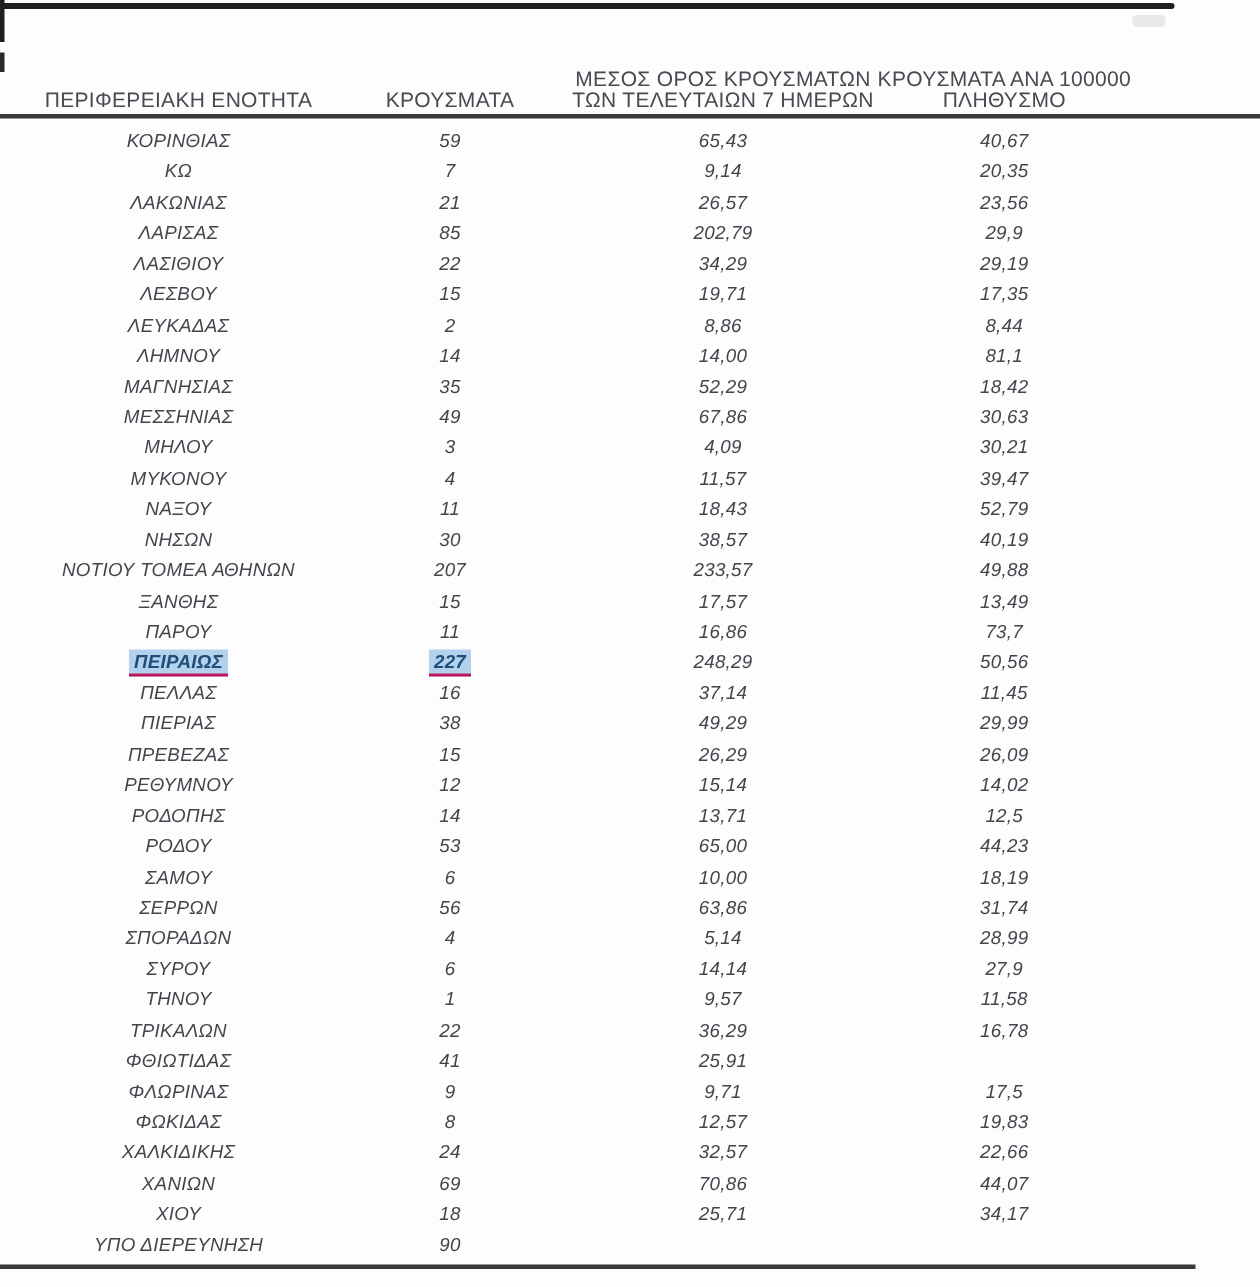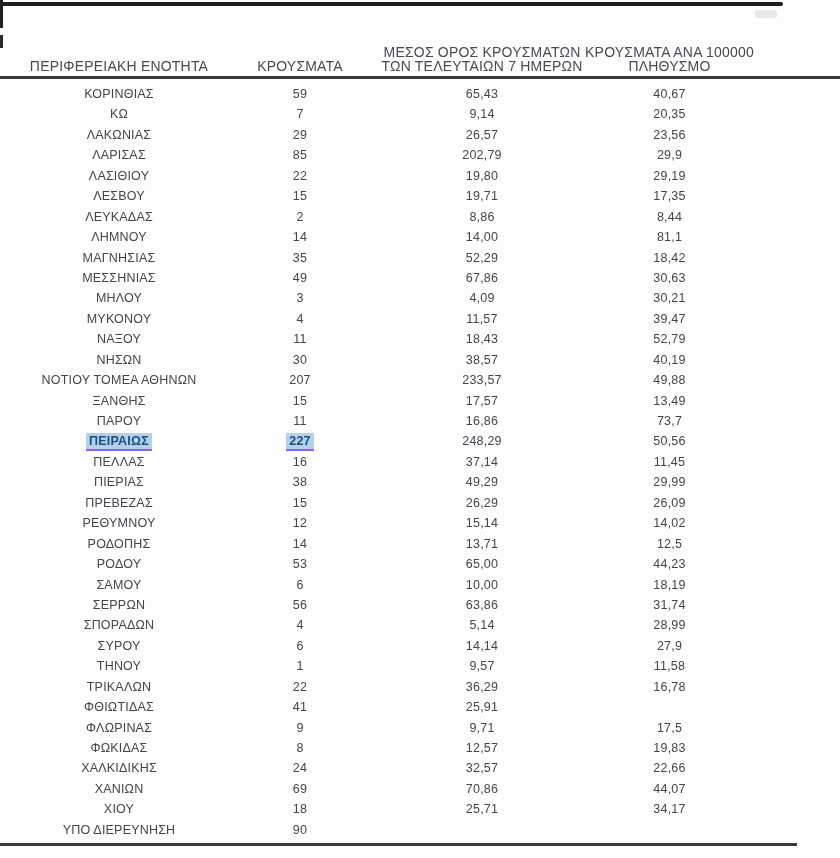--- a/index.html
+++ b/index.html
@@ -28,35 +28,35 @@
   .thead{
     position:absolute;left:0;top:32px;width:840px;height:44px;
   }
   .th{
     display:flex;flex-direction:column;justify-content:flex-end;align-items:center;
     height:44px;padding-bottom:3px;box-sizing:border-box;
     color:#474b51;font-size:14px;line-height:14px;
     letter-spacing:0.2px;white-space:nowrap;
   }
   .tbody{
-    position:absolute;left:0;top:84px;width:840px;
+    position:absolute;left:0;top:84px;width:840px;font-style:italic;
   }
   .tr{height:20.45px;}
   .td{
     display:flex;align-items:center;justify-content:center;
     color:#42464c;font-size:12.5px;line-height:20.45px;
     letter-spacing:0.2px;white-space:nowrap;
   }
   .td span{display:inline-block;padding:0 3px;}
   .tr.hl .td-region span,
   .tr.hl .td-cases span{
     background:#b3d1ec;
     color:#1f4e79;
     font-weight:bold;
-    border-bottom:2px solid #8b5cf6;
+    border-bottom:2px solid #be185d;
     line-height:16px;
   }
   
   .smudge{
     position:absolute;left:755px;top:10px;width:22px;height:8px;
     background:#e9e9ea;border-radius:3px;
   }
 </style>
 </head>
 <body>
@@ -118,21 +118,21 @@
     <div class="td td-per100k">
           <span>20,35</span>
         </div>
   </div>
 
   <div class="tr grid-row">
     <div class="td td-region">
           <span>ΛΑΚΩΝΙΑΣ</span>
         </div>
     <div class="td td-cases">
-          <span>29</span>
+          <span>21</span>
         </div>
     <div class="td td-avg7">
           <span>26,57</span>
         </div>
     <div class="td td-per100k">
           <span>23,56</span>
         </div>
   </div>
 
   <div class="tr grid-row">
@@ -151,21 +151,21 @@
   </div>
 
   <div class="tr grid-row">
     <div class="td td-region">
           <span>ΛΑΣΙΘΙΟΥ</span>
         </div>
     <div class="td td-cases">
           <span>22</span>
         </div>
     <div class="td td-avg7">
-          <span>19,80</span>
+          <span>34,29</span>
         </div>
     <div class="td td-per100k">
           <span>29,19</span>
         </div>
   </div>
 
   <div class="tr grid-row">
     <div class="td td-region">
           <span>ΛΕΣΒΟΥ</span>
         </div>

